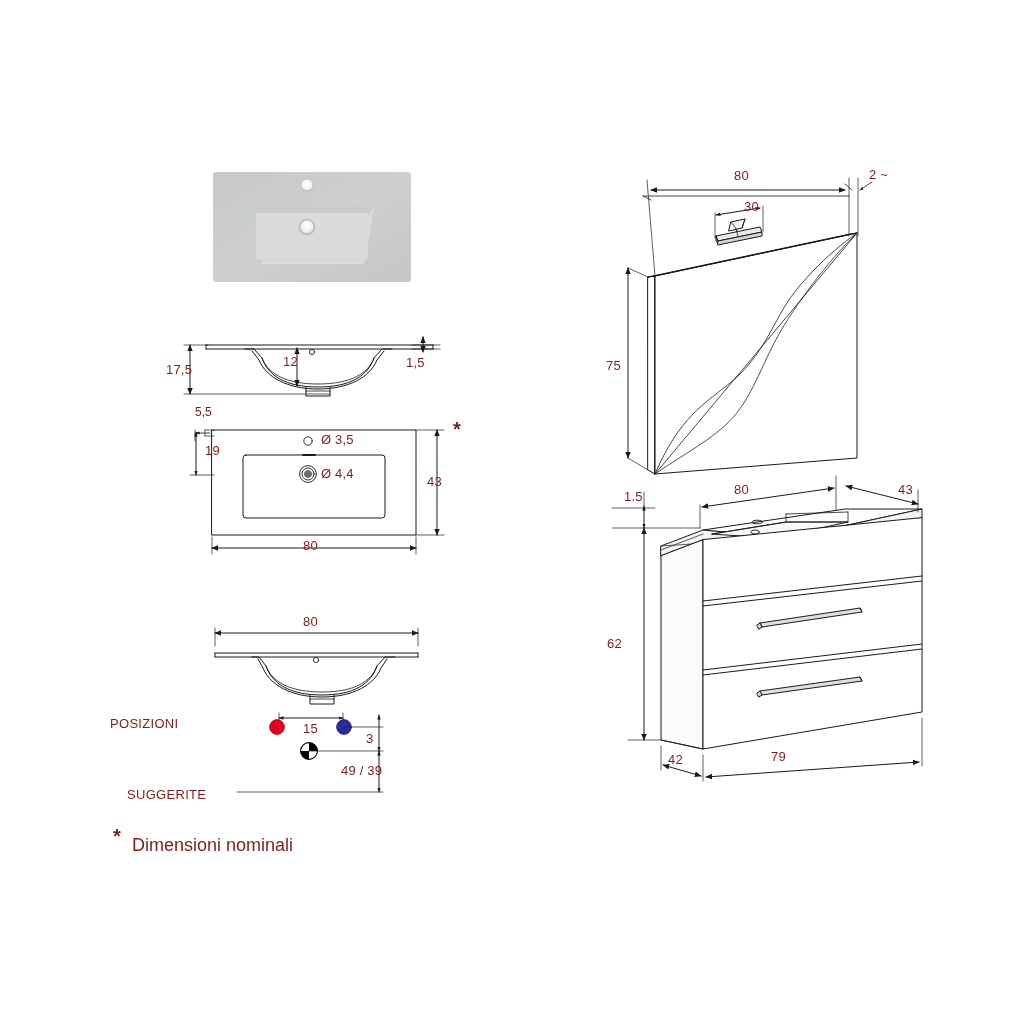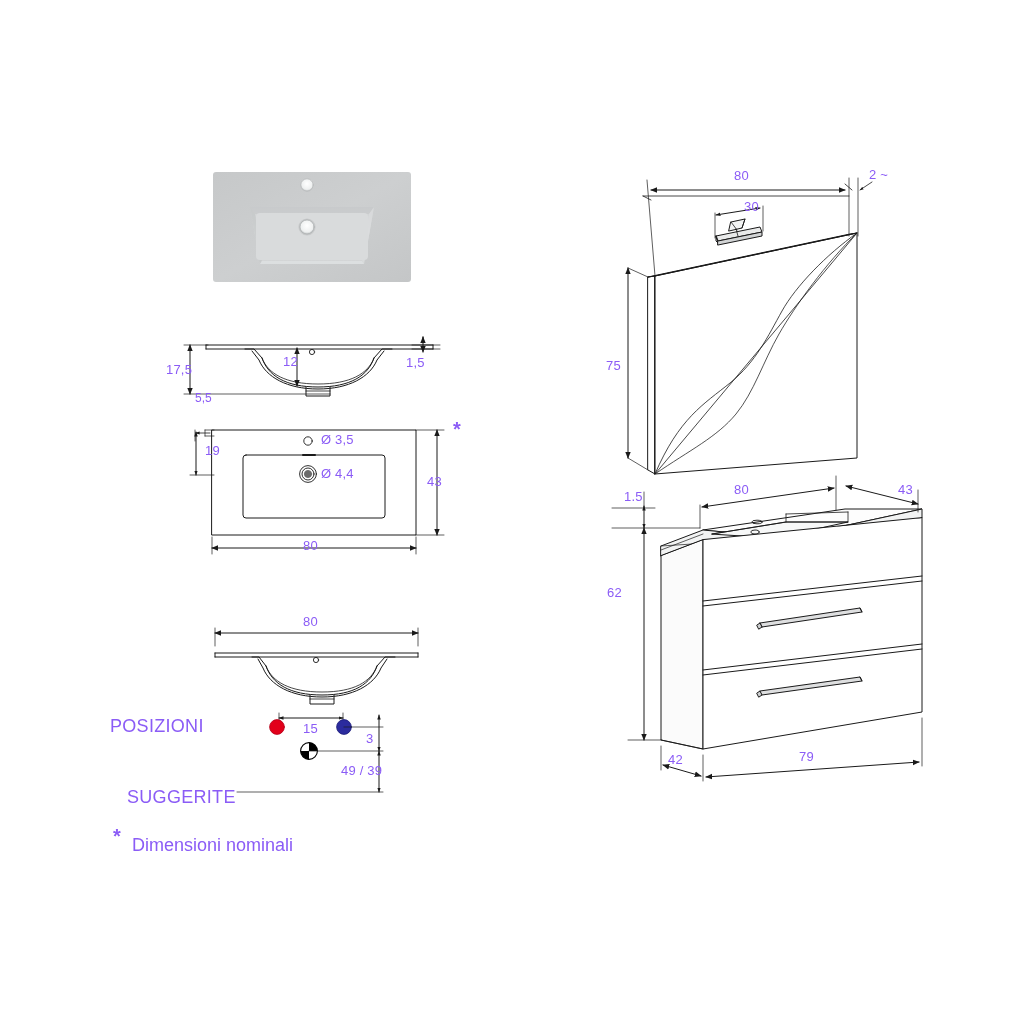--- a/index.html
+++ b/index.html
@@ -1,24 +1,24 @@
 <!DOCTYPE html>
 <html><head>
 <meta charset="utf-8">
 <style>
   html,body{margin:0;padding:0;background:#ffffff;}
   body{width:1024px;height:1024px;overflow:hidden;
        font-family:"Liberation Sans","DejaVu Sans",sans-serif;color:#111;}
   #sheet{position:relative;width:1024px;height:1024px;background:#fff;}
   svg.layer{position:absolute;left:0;top:0;width:1024px;height:1024px;}
   .txt{position:absolute;font-family:"Liberation Sans","DejaVu Sans",sans-serif;
-       color:#8b5cf6;white-space:nowrap;}
+       color:#7f1d1d;white-space:nowrap;}
   .dim{font-size:13px;letter-spacing:.2px;}
   .dim-sm{font-size:12px;}
-  .label{font-size:18px;letter-spacing:.3px;}
+  .label{font-size:13px;letter-spacing:.3px;}
   .note{font-size:18px;}
   .star{font-size:20px;font-weight:700;line-height:1;}
 </style>
 </head>
 <body>
 
 <div id="sheet">
 
   <svg class="layer" viewBox="0 0 1024 1024">
     <defs>
@@ -263,21 +263,21 @@
         <path d="M661,746 L661,770" stroke-width="0.7"></path>
         <path d="M663,765 L701,776" marker-start="url(#ar)" marker-end="url(#ar)"></path>
       </g>
     </g>
   </svg>
 
   <div class="txt dim" style="left:166px;top:362px;">17,5</div>
   <div class="txt dim" style="left:283px;top:354px;">12</div>
   <div class="txt dim" style="left:406px;top:355px;">1,5</div>
 
-  <div class="txt dim-sm" style="left:195px;top:391px;">5,5</div>
+  <div class="txt dim-sm" style="left:195px;top:405px;">5,5</div>
   <div class="txt dim" style="left:177px;top:443px;margin-left:28px;">19</div>
   <div class="txt dim" style="left:427px;top:474px;">43</div>
   <div class="txt dim" style="left:303px;top:538px;">80</div>
   <div class="txt dim" style="left:321px;top:432px;">Ø 3,5</div>
   <div class="txt dim" style="left:321px;top:466px;">Ø 4,4</div>
   <div class="txt star" style="left:453px;top:419px;">*</div>
 
   <div class="txt dim" style="left:303px;top:614px;">80</div>
   <div class="txt dim" style="left:303px;top:721px;">15</div>
   <div class="txt dim" style="left:366px;top:731px;">3</div>
@@ -287,20 +287,20 @@
   <div class="txt label" style="left:127px;top:740px;margin-top:47px;">SUGGERITE</div>
 
   <div class="txt dim" style="left:734px;top:168px;">80</div>
   <div class="txt dim" style="left:869px;top:167px;">2 ~</div>
   <div class="txt dim" style="left:744px;top:199px;">30</div>
   <div class="txt dim" style="left:606px;top:358px;">75</div>
 
   <div class="txt dim" style="left:588px;top:489px;margin-left:36px;">1.5</div>
   <div class="txt dim" style="left:734px;top:482px;">80</div>
   <div class="txt dim" style="left:898px;top:482px;">43</div>
-  <div class="txt dim" style="left:607px;top:585px;">62</div>
+  <div class="txt dim" style="left:607px;top:636px;">62</div>
   <div class="txt dim" style="left:668px;top:752px;">42</div>
-  <div class="txt dim" style="left:799px;top:749px;">79</div>
+  <div class="txt dim" style="left:771px;top:749px;">79</div>
 
   <div class="txt star" style="left:113px;top:826px;">*</div>
   <div class="txt note" style="left:132px;top:835px;">Dimensioni nominali</div>
 
 </div>
 
 </body></html>

